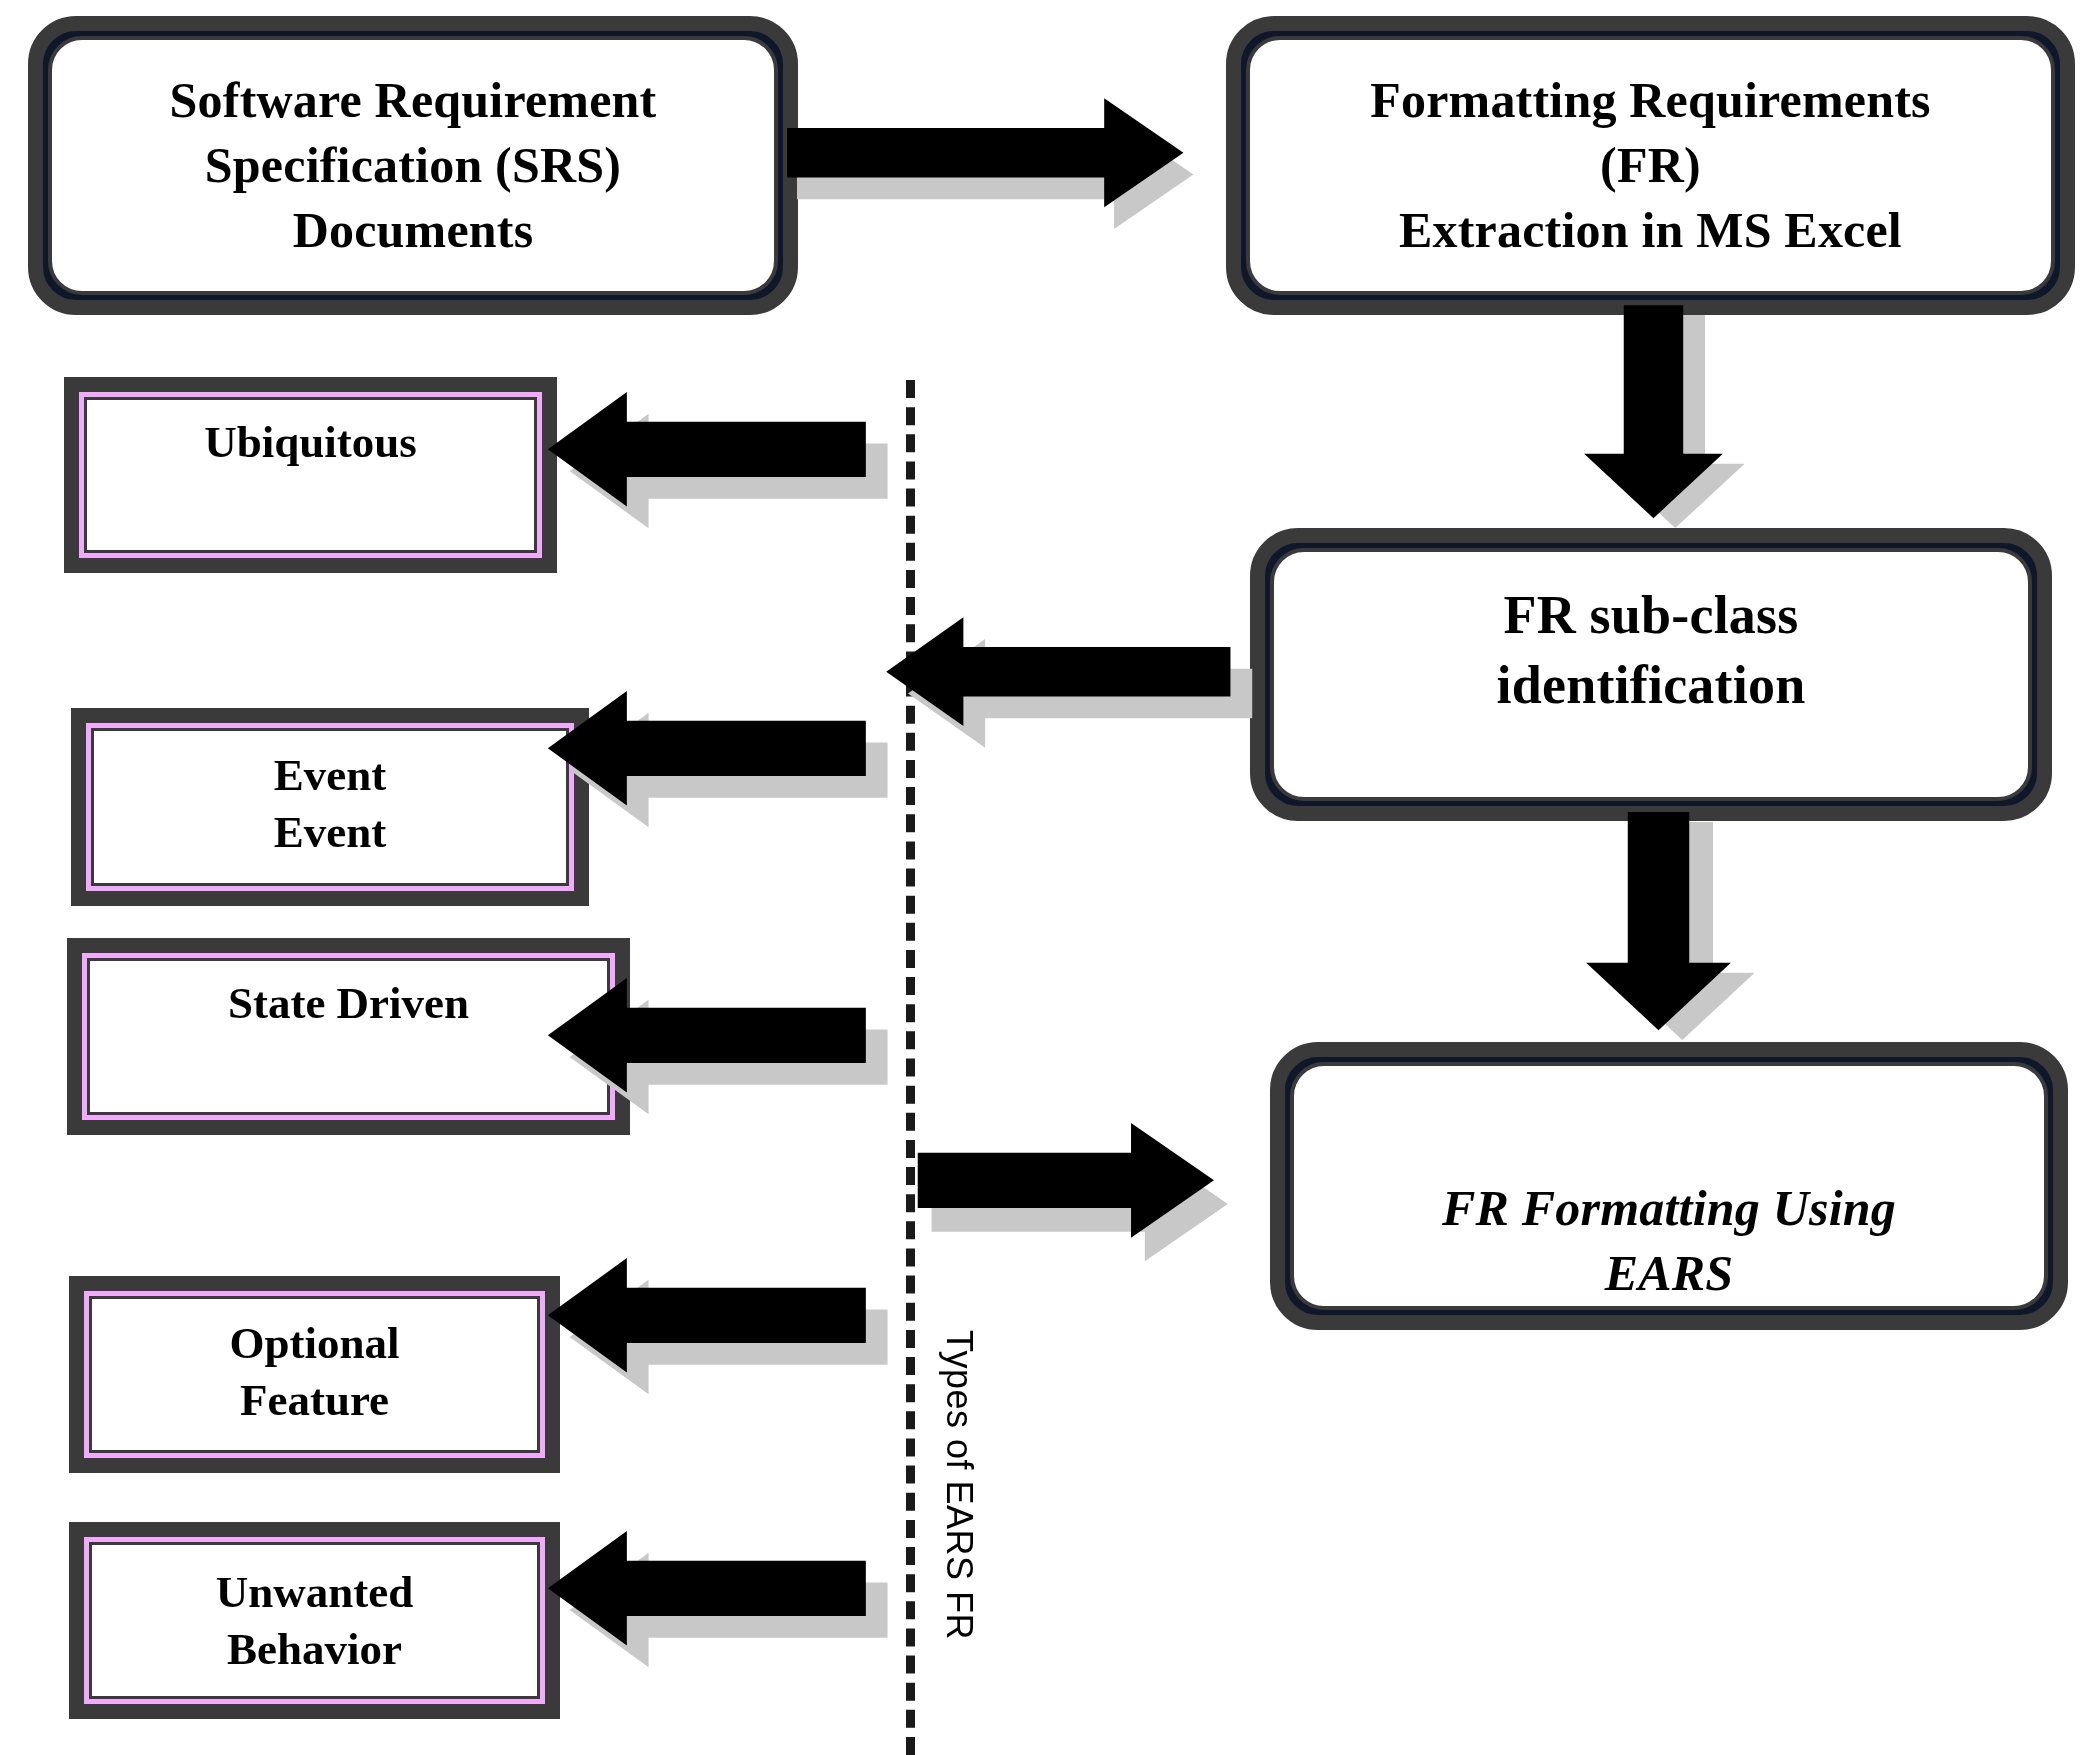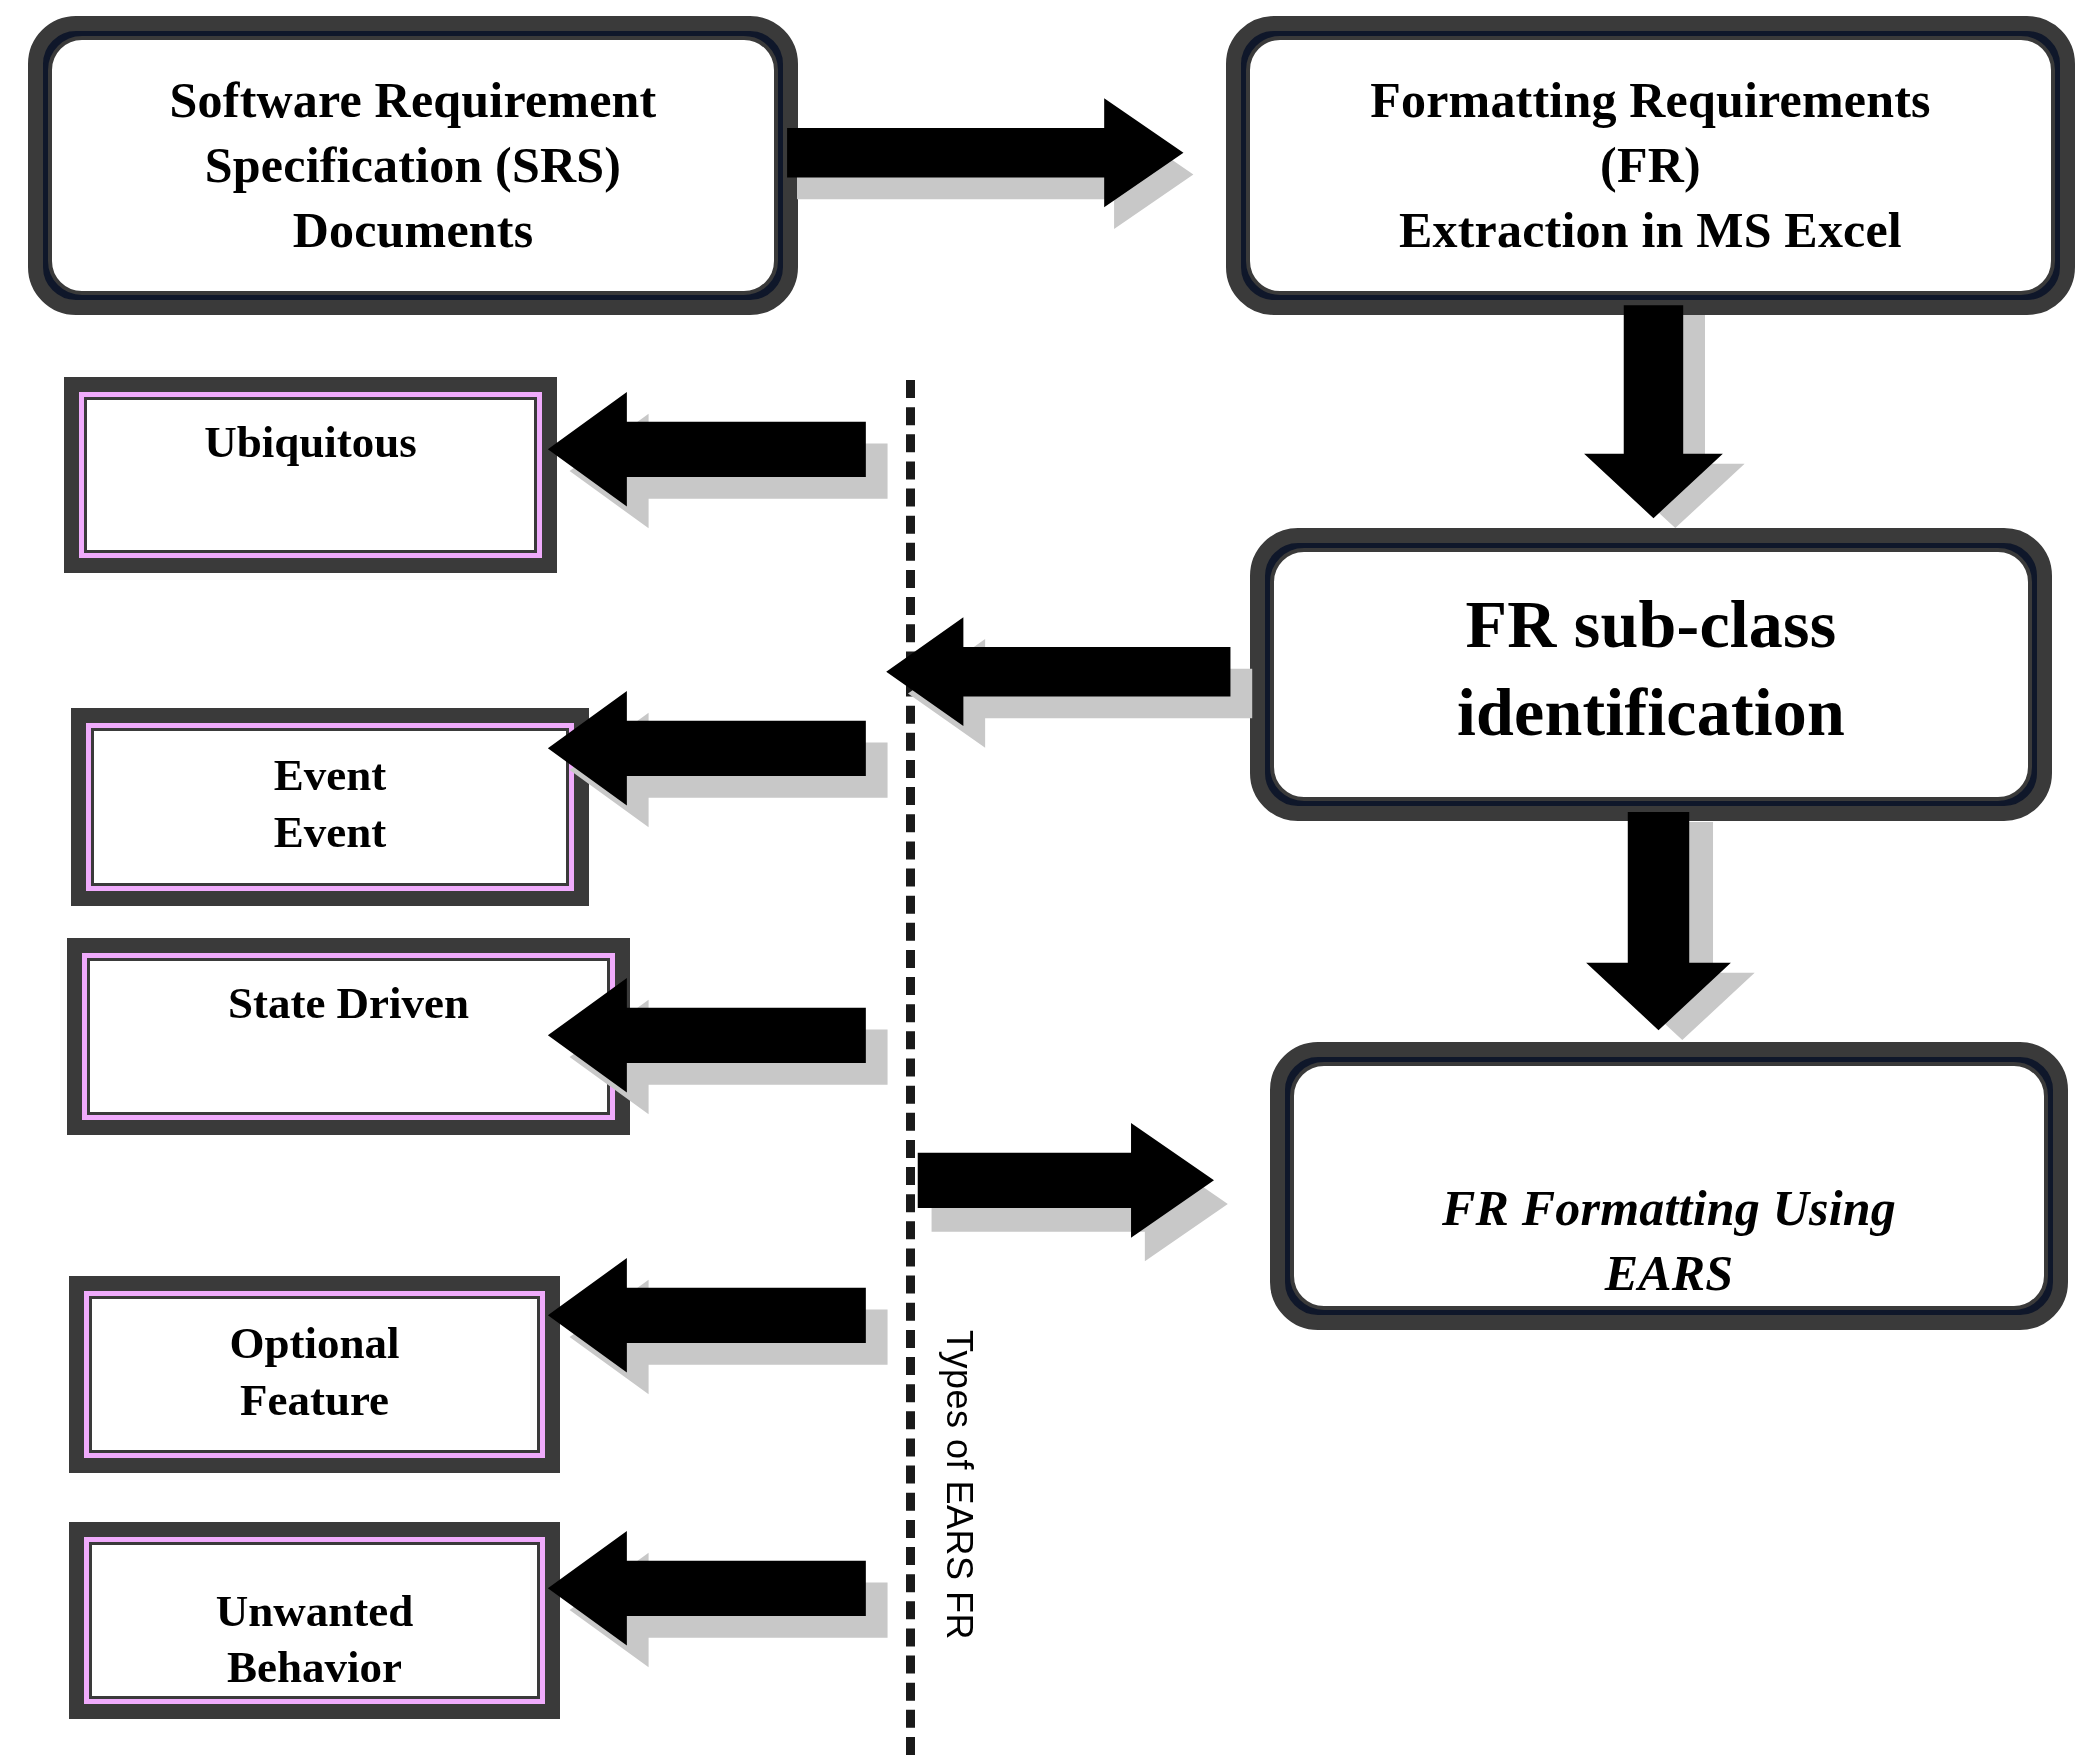--- a/index.html
+++ b/index.html
@@ -63,21 +63,21 @@
       <div class="rtxt" style="font-size:50px;">
         <div>Formatting Requirements</div>
         <div>(FR)</div>
         <div>Extraction in MS Excel</div>
       </div>
     </div>
   </div>
 
   <div class="rbox" style="left:1250px;top:528px;width:802px;height:293px;">
     <div class="rinner" style="align-items:flex-start;padding-top:28px;">
-      <div class="rtxt" style="font-size:68px;">
+      <div class="rtxt" style="font-size:54px;">
         <div>FR sub-class</div>
         <div>identification</div>
       </div>
     </div>
   </div>
 
   <div class="rbox" style="left:1270px;top:1042px;width:798px;height:288px;">
     <div class="rinner" style="align-items:flex-end;padding-top:22px;font-style:italic;">
       <div class="rtxt" style="font-size:50px;">
         <div>FR Formatting Using</div>
@@ -123,21 +123,21 @@
         <div class="stxt">
           <div>Optional</div>
           <div>Feature</div>
         </div>
       </div>
     </div>
   </div>
 
   <div class="sbox" style="left:69px;top:1522px;width:491px;height:197px;">
     <div class="sgap">
-      <div class="sinner" style="align-items:flex-end;">
+      <div class="sinner" style="align-items:center;">
         <div class="stxt">
           <div>Unwanted</div>
           <div>Behavior</div>
         </div>
       </div>
     </div>
   </div>
 
   <div class="divider" style="left:906px;top:380px;height:1375px;"></div>
 

